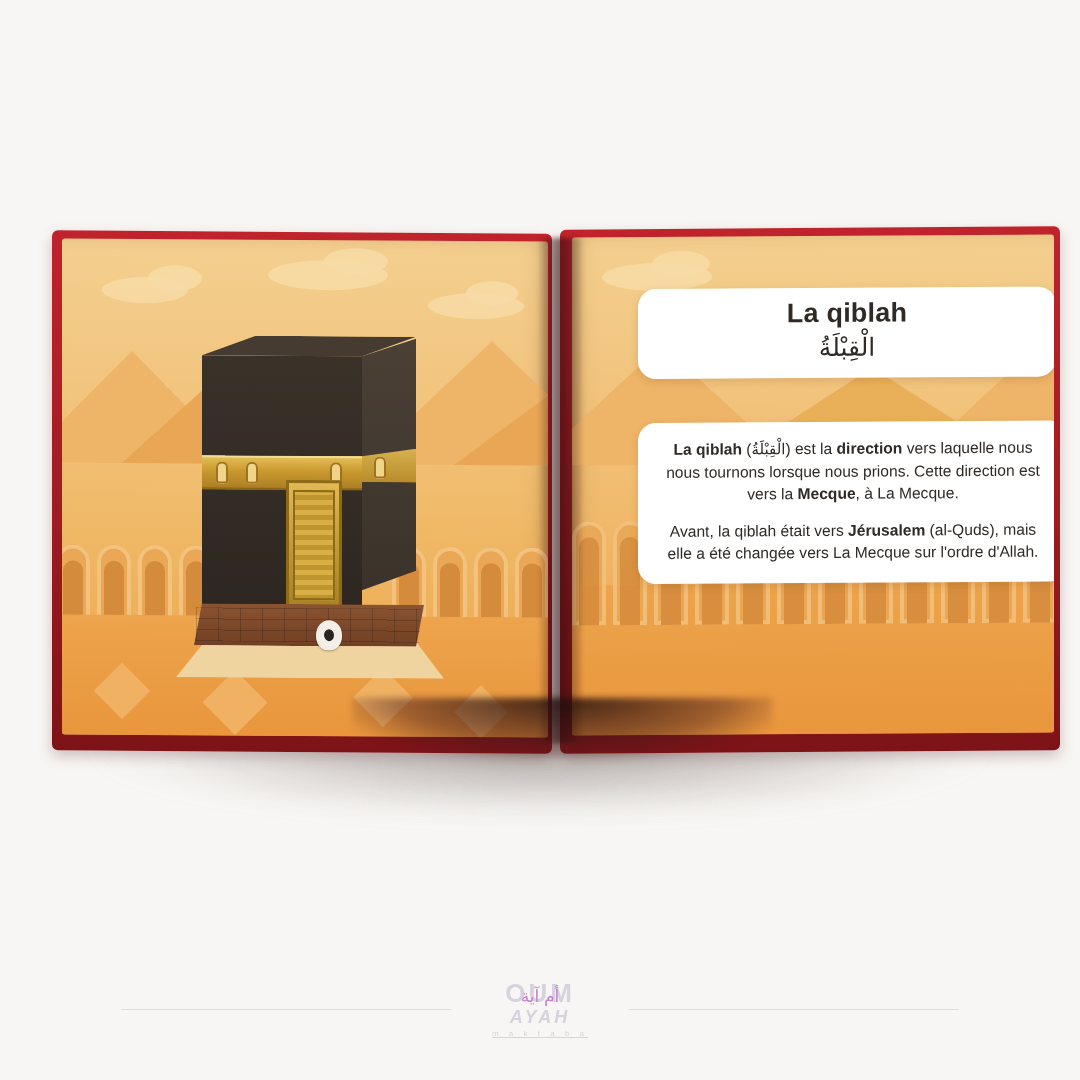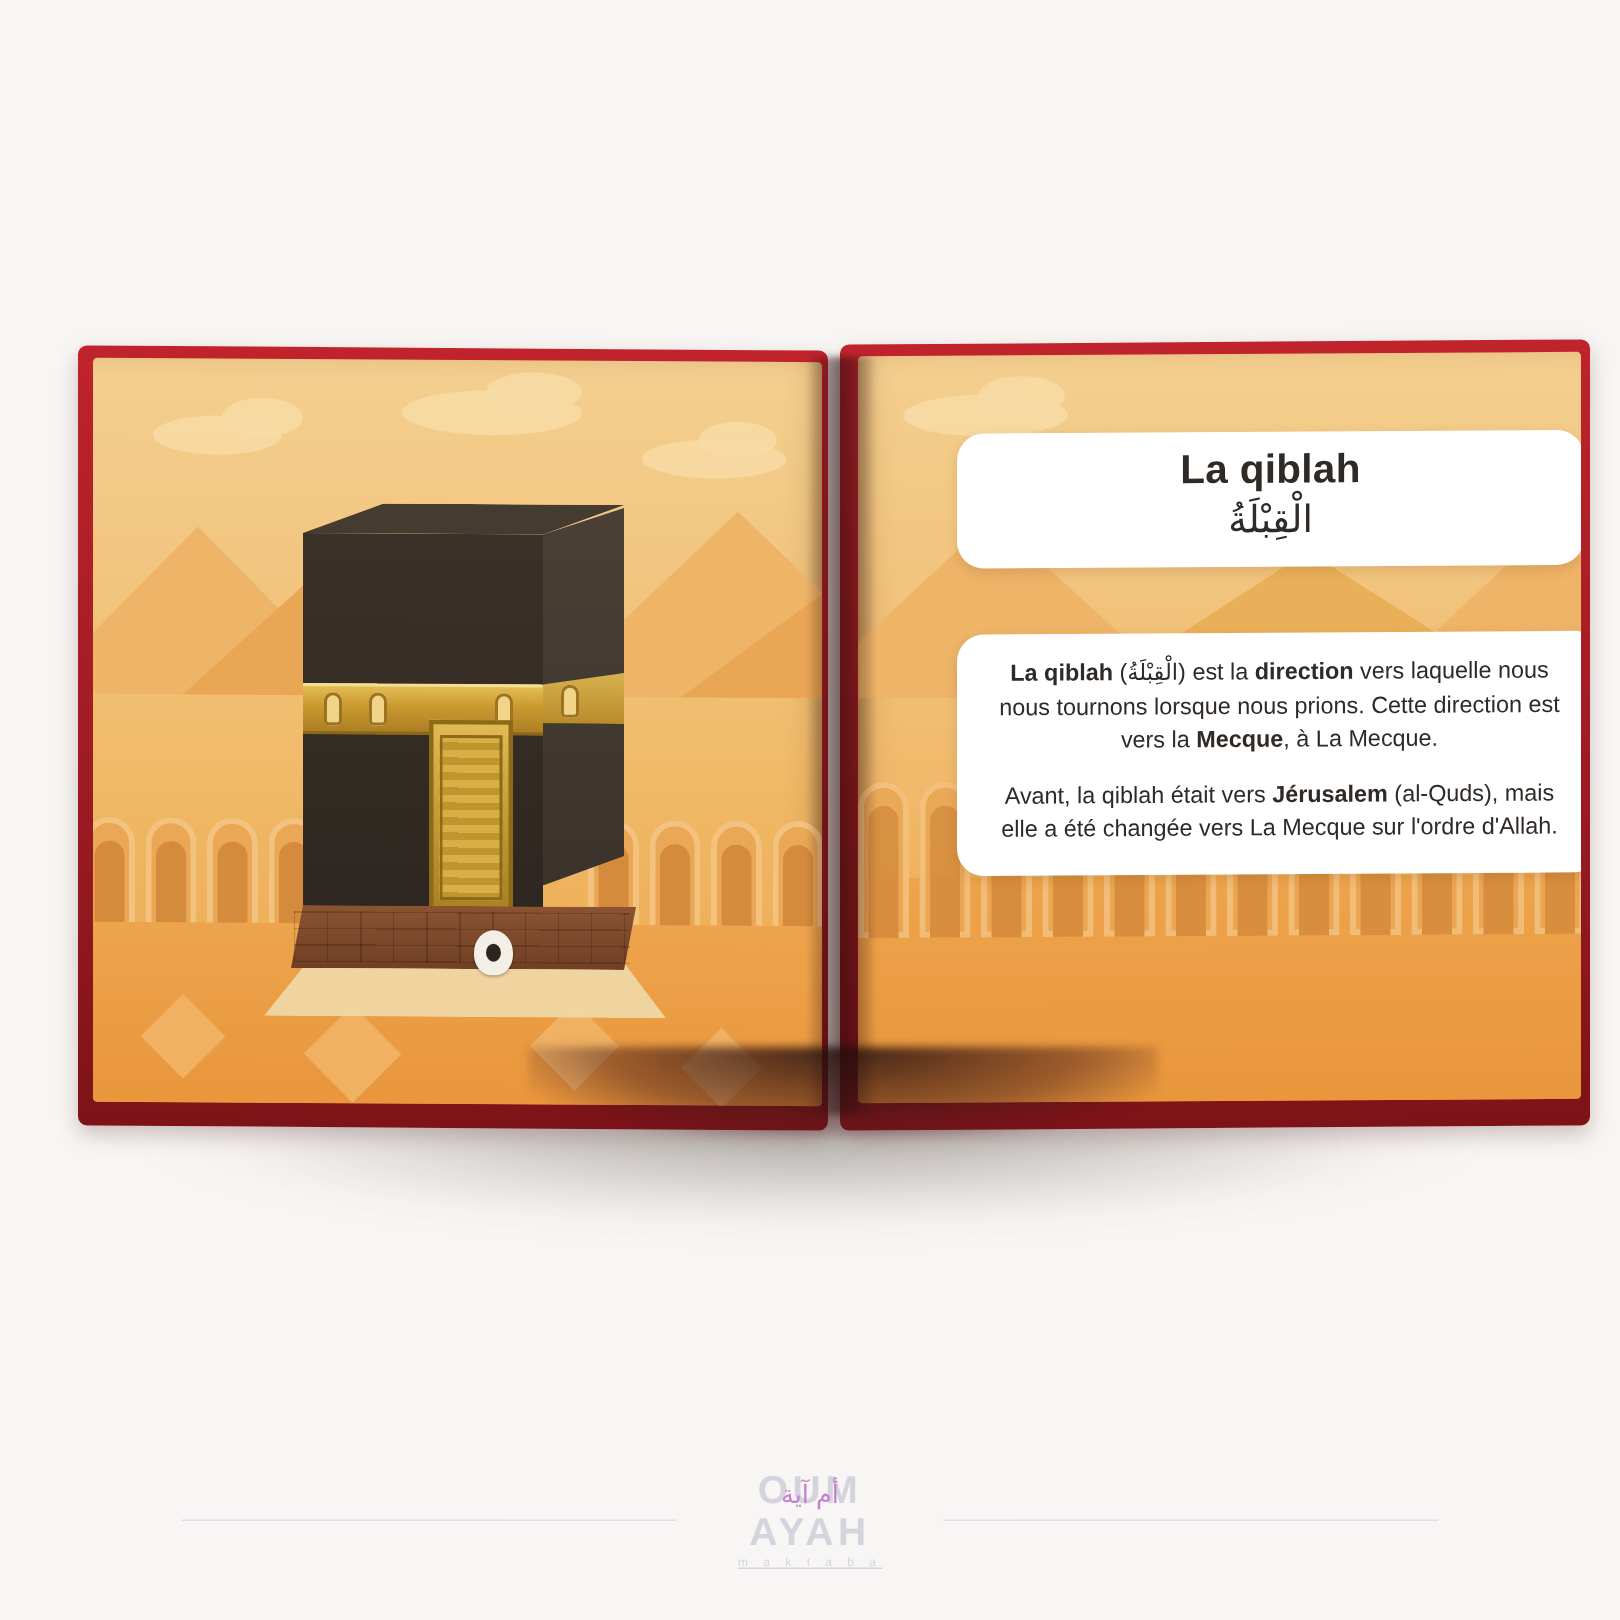--- a/index.html
+++ b/index.html
@@ -332,21 +332,21 @@
     background: #c9c9d6;
   }
   .wm-logo {
     position: relative;
     width: 150px;
     text-align: center;
     color: #b9b9cd;
     line-height: 1;
   }
   .wm-line1 { font-size: 26px; font-weight: bold; letter-spacing: 3px; }
-  .wm-line2 { font-size: 26px; font-weight: bold; letter-spacing: 3px; margin-top: 2px; }
+  .wm-line2 { font-size: 18px; font-weight: bold; letter-spacing: 3px; margin-top: 2px; font-style: italic; }
   .wm-ar {
     position: absolute;
     left: 50%; top: -4px;
     transform: translateX(-50%);
     font-size: 17px;
     color: #a21caf;
     direction: rtl;
     margin-top: 12px;
   }
   .wm-sub { font-size: 8px; letter-spacing: 4px; margin-top: 4px; text-decoration: underline; }

